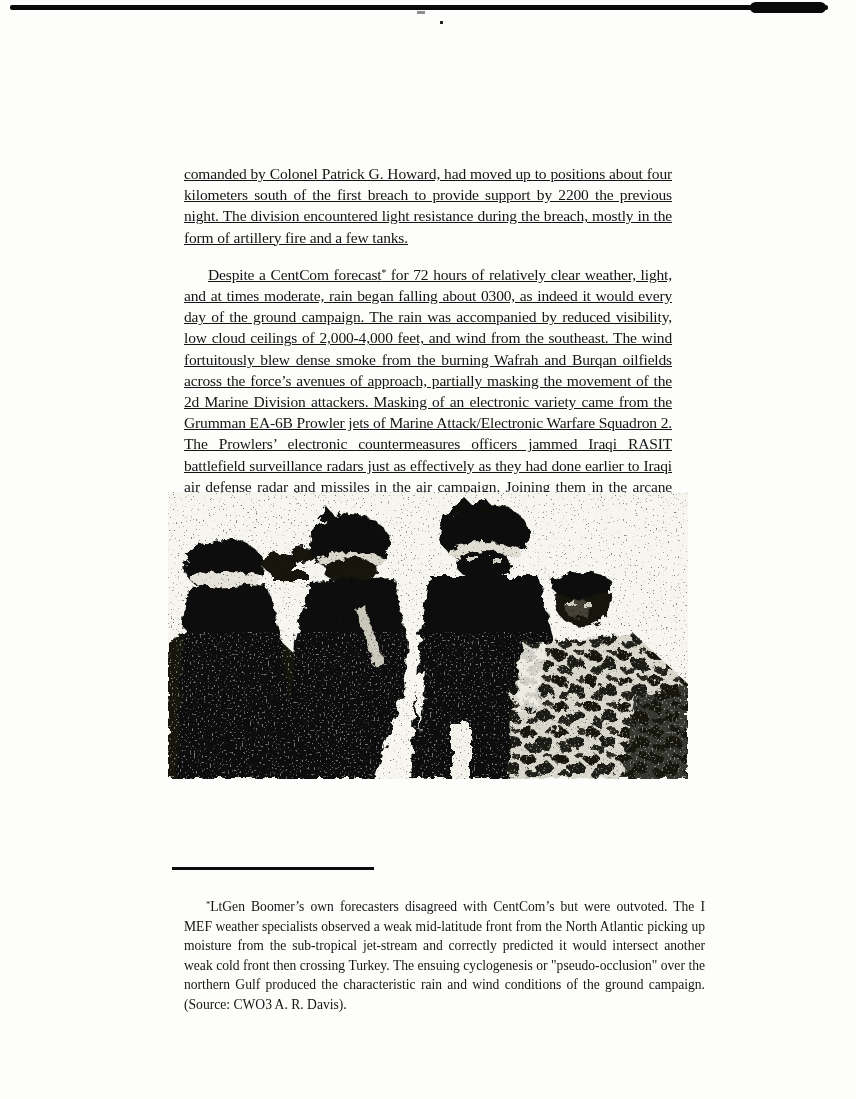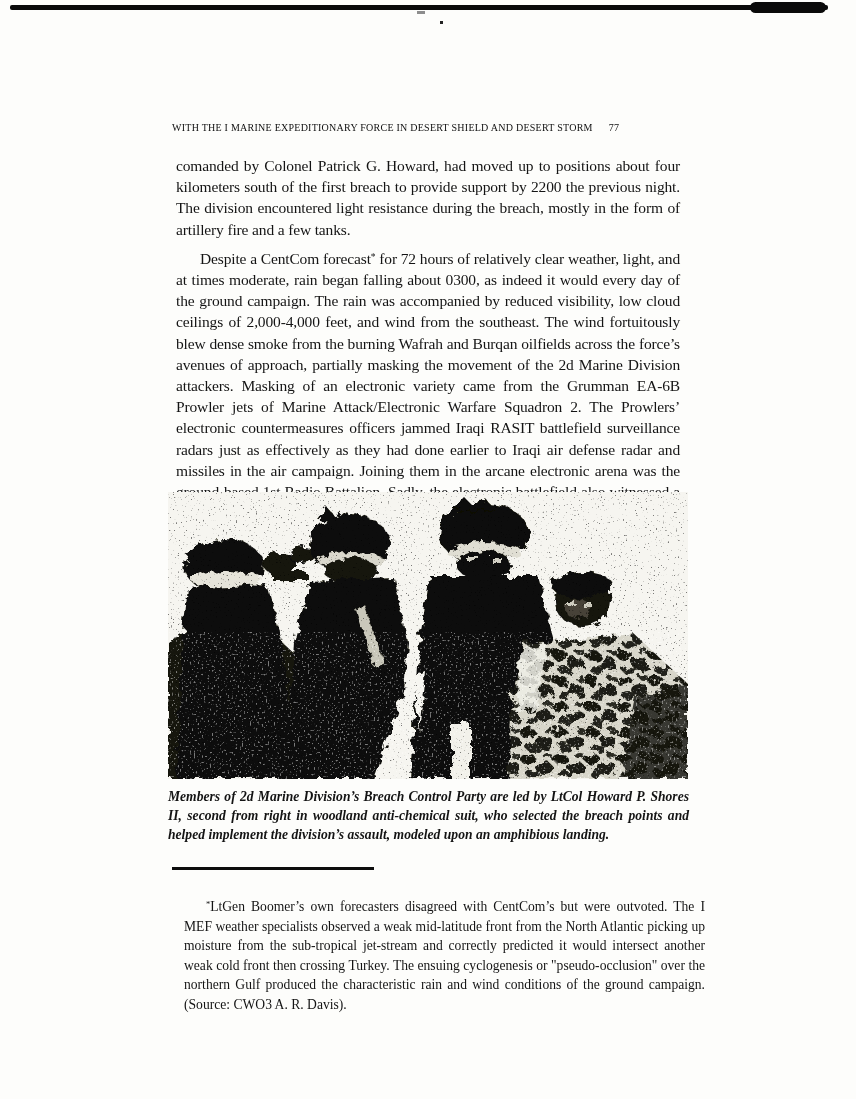--- a/index.html
+++ b/index.html
@@ -34,21 +34,21 @@
     color: #101010;
   }
   .rh-num { margin-left: 16px; }
   
   .body-text {
     position: absolute; left: 168px; top: 147px; width: 520px;
     font-size: 15.5px; line-height: 21.2px;
     letter-spacing: -0.15px;
     text-align: justify;
   }
-  .para { margin: 8px; }
+  .para { margin: 16px; text-decoration: underline; }
   .p-indent { text-indent: 24px; }
   sup.fn-mark {
     font-size: 62%;
     line-height: 0;
     vertical-align: 0.45em;
   }
   
   .photo {
     position: absolute; left: 168px; top: 492px;
     width: 520px; height: 287px; margin: 0; padding: 0;
@@ -78,23 +78,20 @@
 </head>
 <body>
 
 <div class="page">
 
   <div class="scan-bar"></div>
   <div class="scan-blob"></div>
   <div class="speck s1"></div>
   <div class="speck s2"></div>
 
-  <header class="running-head">
-    <span class="rh-title">WITH THE I MARINE EXPEDITIONARY FORCE IN DESERT SHIELD AND DESERT STORM</span><span class="rh-num">77</span>
-  </header>
 
   <main class="body-text">
     <p class="para">comanded by Colonel Patrick G. Howard, had moved up to positions about four kilometers south of the first breach to provide support by 2200 the previous night. The division encountered light resistance during the breach, mostly in the form of artillery fire and a few tanks.</p>
     <p class="para p-indent"><span>Despite a CentCom forecast</span><sup class="fn-mark">*</sup><span> for 72 hours of relatively clear weather, light, and at times moderate, rain began falling about 0300, as indeed it would every day of the ground campaign. The rain was accompanied by reduced visibility, low cloud ceilings of 2,000-4,000 feet, and wind from the southeast. The wind fortuitously blew dense smoke from the burning Wafrah and Burqan oilfields across the force’s avenues of approach, partially masking the movement of the 2d Marine Division attackers. Masking of an electronic variety came from the Grumman EA-6B Prowler jets of Marine Attack/Electronic Warfare Squadron 2. The Prowlers’ electronic countermeasures officers jammed Iraqi RASIT battlefield surveillance radars just as effectively as they had done earlier to Iraqi air defense radar and missiles in the air campaign. Joining them in the arcane electronic arena was the ground-based 1st Radio Battalion. Sadly, the electronic battlefield also witnessed a fratricide incident:  at about 1900 on 23 February, an AGM-88 high-speed antiradiation missile launched from an aircraft struck</span></p>
   </main>
 
   <figure class="photo" aria-label="High-contrast black-and-white photograph of four Marines in helmets and protective suits standing together in the desert">
     <svg viewBox="0 0 520 287" width="520" height="287" preserveAspectRatio="none">
       <defs>
         <filter id="rough" x="-15%" y="-15%" width="130%" height="130%">
@@ -158,19 +155,18 @@
         <path d="M356,152 L466,142 L520,192 L520,287 L340,287 L344,205 Z" fill="url(#camo)"></path>
         <path d="M468,205 L520,192 L520,287 L452,287 Z" fill="#16160f" opacity="0.82"></path>
         <path d="M352,160 L378,150 L370,215 L348,222 Z" fill="#efeee6" opacity="0.85"></path>
       </g>
 
       <rect width="520" height="287" filter="url(#blackspeck)" opacity="0.5"></rect>
       <rect y="140" width="520" height="147" filter="url(#whitespeck)" opacity="0.45"></rect>
     </svg>
   </figure>
 
-  <p class="caption">Members of 2d Marine Division’s Breach Control Party are led by LtCol Howard P. Shores II, second from right in woodland anti-chemical suit, who selected the breach points and helped implement the division’s assault, modeled upon an amphibious landing.</p>
 
   <div class="fn-rule"></div>
 
   <p class="footnote"><sup class="fn-mark">*</sup><span>LtGen Boomer’s own forecasters disagreed with CentCom’s but were outvoted. The I MEF weather specialists observed a weak mid-latitude front from the North Atlantic picking up moisture from the sub-tropical jet-stream and correctly predicted it would intersect another weak cold front then crossing Turkey. The ensuing cyclogenesis or "pseudo-occlusion" over the northern Gulf produced the characteristic rain and wind conditions of the ground campaign. (Source: CWO3 A. R. Davis).</span></p>
 
 </div>
 
 </body></html>

